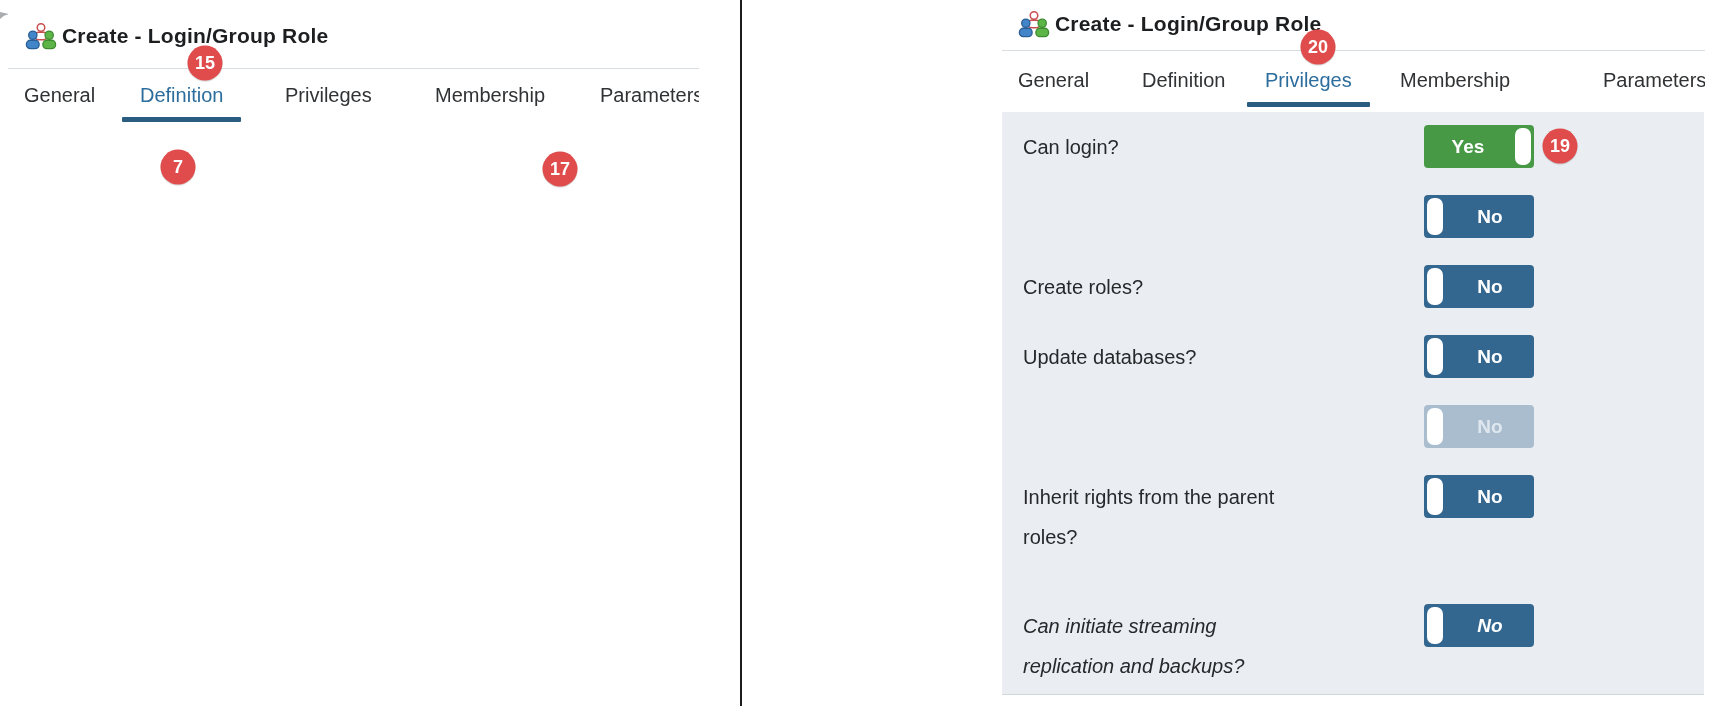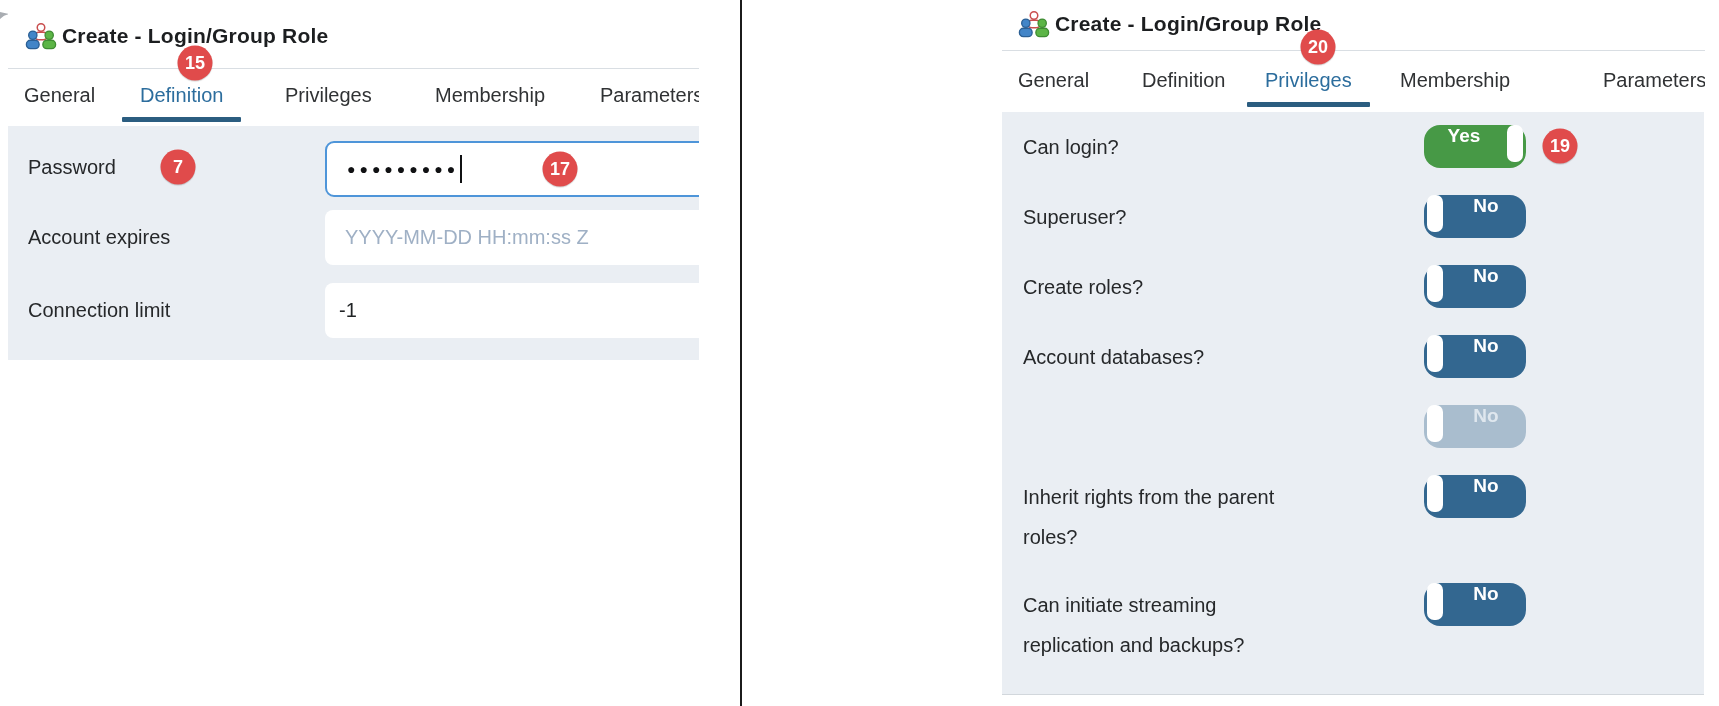--- a/index.html
+++ b/index.html
@@ -56,22 +56,22 @@
   .caret{display:inline-block;width:2px;height:28px;background:#101113;margin-left:1px;}
   .placeholder{font-size:20px;color:var(--placeholder);padding-left:20px;}
   .value-text{font-size:20px;color:#202325;padding-left:14px;}
 
   
   #priv-area{position:absolute;left:90px;top:112px;width:702px;height:583px;
     background:var(--panel-bg);border-bottom:1px solid #d2d7dc;padding-left:40px;}
   .priv-row{position:absolute;left:21px;right:0;height:43px;}
   .priv-label{position:absolute;left:0;top:2px;width:262px;font-size:20px;
     line-height:40px;color:var(--label-color);}
-  .toggle{position:absolute;left:401px;top:0;width:102px;height:43px;border-radius:16px;
-    display:flex;cursor:pointer;}
+  .toggle{position:absolute;left:401px;top:0;width:110px;height:43px;border-radius:4px;
+    display:flex;align-items:center;cursor:pointer;}
   .toggle.on{background:var(--toggle-on);flex-direction:row-reverse;}
   .toggle.off{background:var(--toggle-off);}
   .toggle.disabled{background:var(--toggle-disabled);cursor:default;}
   .knob{flex:0 0 16px;width:16px;height:37px;border-radius:7px;background:#fff;margin:0 3px;}
   .tval{flex:1;text-align:center;color:#fff;font-weight:700;font-size:19px;}
   .toggle.disabled .tval{color:#dfe7ee;}
 
   
   .badge{position:absolute;width:35px;height:35px;border-radius:50%;
     background:var(--badge);color:#fff;font-size:18px;font-weight:700;
@@ -108,37 +108,20 @@
   </div>
   <div class="title-sep"></div>
   <div class="tabs" id="left-tabs">
       <div class="tab" style="left: 16px;">General</div>
       <div class="tab active" style="left: 132px;">Definition</div>
       <div class="tab" style="left: 277px;">Privileges</div>
       <div class="tab" style="left: 427px;">Membership</div>
       <div class="tab" style="left: 592px;">Parameters</div>
     </div>
 
-  <div class="form-area">
-    <div class="f-label" style="top:28px">Password</div>
-    <div class="mock-input focused" style="top:15px;height:56px">
-      <span class="dots">●●●●●●●●●</span>
-        <span class="caret"></span>
-    </div>
-
-    <div class="f-label" style="top:98px">Account expires</div>
-    <div class="mock-input" style="top:84px;height:55px">
-      <span class="placeholder">YYYY-MM-DD HH:mm:ss Z</span>
-    </div>
-
-    <div class="f-label" style="top:171px">Connection limit</div>
-    <div class="mock-input" style="top:157px;height:55px">
-      <span class="value-text">-1</span>
-    </div>
-  </div>
 </div>
 
 <div id="right-panel" class="panel">
   <div class="panel-title">
     <svg class="role-icon" viewBox="0 0 34 30">
       <g stroke="#c94f4f" stroke-width="1.6" fill="#ffffff">
         <rect x="10.5" y="11" width="13" height="8" rx="4"></rect>
         <circle cx="17" cy="6" r="4"></circle>
       </g>
       <g stroke="#2b5f94" stroke-width="1.4" fill="#4285c8">
@@ -163,63 +146,62 @@
 
   <div id="priv-area">
       <div class="priv-row" style="top: 13px;">
         <div class="priv-label">Can login?</div>
         <div class="toggle on">
           <span class="knob"></span>
           <span class="tval">Yes</span>
         </div>
       </div>
       <div class="priv-row" style="top: 83px;">
-        <div class="priv-label">Superuser?</div>
         <div class="toggle off">
           <span class="knob"></span>
           <span class="tval">No</span>
         </div>
       </div>
       <div class="priv-row" style="top: 153px;">
         <div class="priv-label">Create roles?</div>
         <div class="toggle off">
           <span class="knob"></span>
           <span class="tval">No</span>
         </div>
       </div>
       <div class="priv-row" style="top: 223px;">
-        <div class="priv-label">Account databases?</div>
+        <div class="priv-label">Update databases?</div>
         <div class="toggle off">
           <span class="knob"></span>
           <span class="tval">No</span>
         </div>
       </div>
       <div class="priv-row" style="top: 293px;">
         <div class="toggle disabled">
           <span class="knob"></span>
           <span class="tval">No</span>
         </div>
       </div>
       <div class="priv-row" style="top: 363px;">
         <div class="priv-label">Inherit rights from the parent roles?</div>
         <div class="toggle off">
           <span class="knob"></span>
           <span class="tval">No</span>
         </div>
       </div>
-      <div class="priv-row" style="top: 471px;">
+      <div class="priv-row" style="top: 492px; font-style: italic;">
         <div class="priv-label">Can initiate streaming replication and backups?</div>
         <div class="toggle off">
           <span class="knob"></span>
           <span class="tval">No</span>
         </div>
       </div>
     </div>
 
 </div>
 
 <div id="center-divider" class="abs"></div>
 
-<div class="badge" style="left:195px;top:63px">15</div>
+<div class="badge" style="left:205px;top:63px">15</div>
 <div class="badge" style="left:178px;top:167px">7</div>
 <div class="badge" style="left:560px;top:169px">17</div>
 <div class="badge" style="left:1318px;top:47px">20</div>
 <div class="badge" style="left:1560px;top:146px">19</div>
 
 </body></html>

